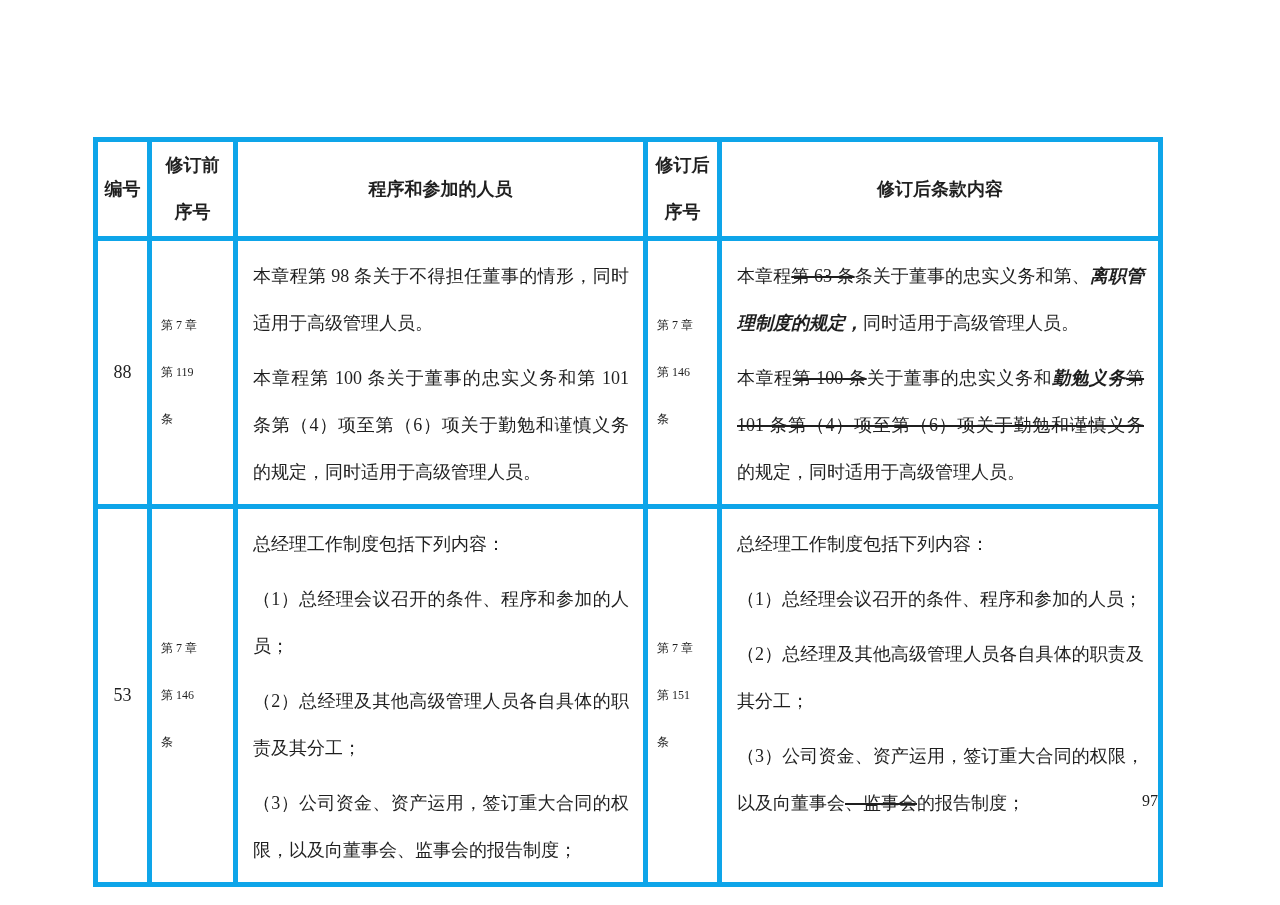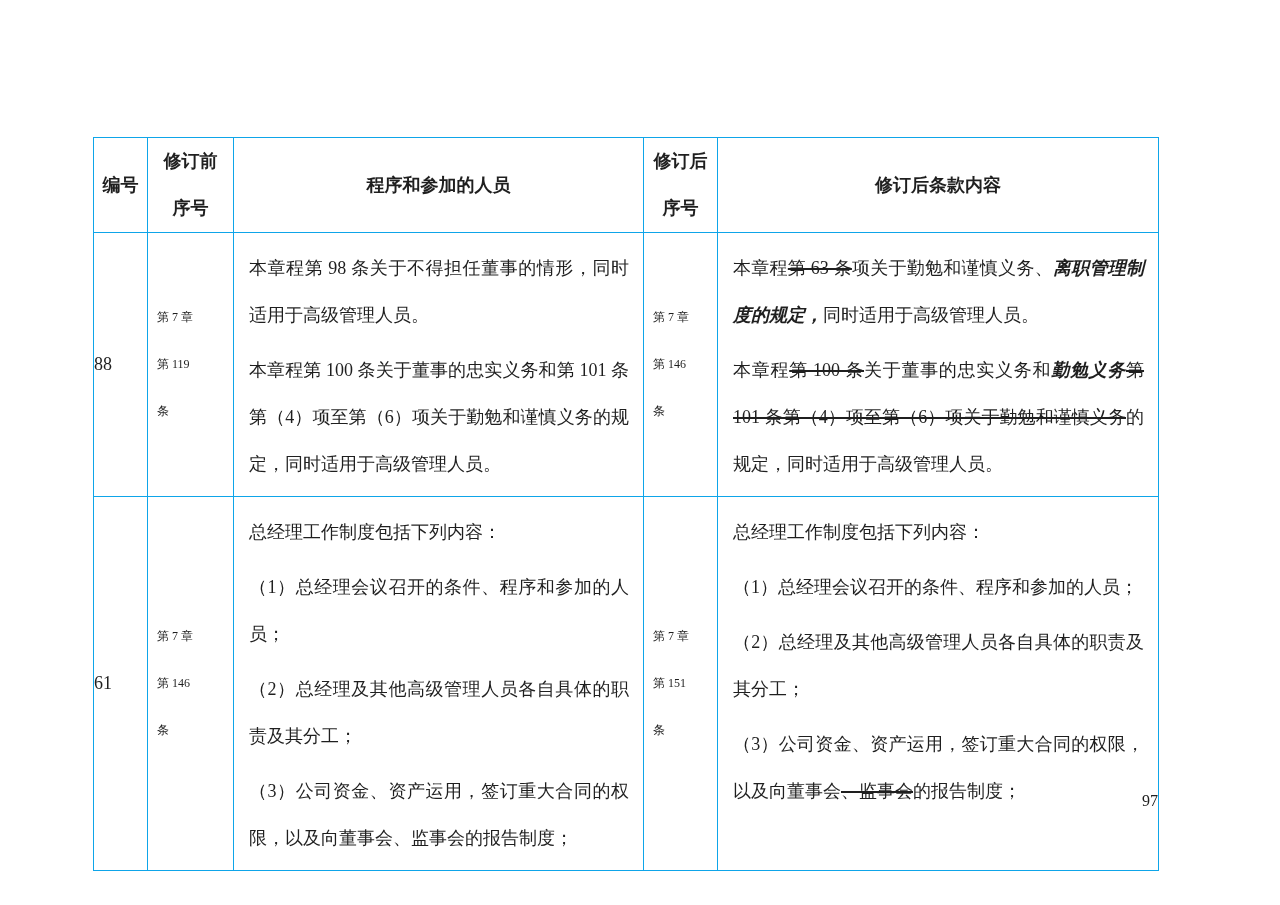--- a/index.html
+++ b/index.html
@@ -7,31 +7,31 @@
   body {
     width:1280px; height:905px; position:relative;
     font-family:"Liberation Serif","DejaVu Serif",serif;
     color:#1f1f1f;
   }
   .revision-table {
     position:absolute; left:93px; top:137px; width:1065px;
     border-collapse:collapse; table-layout:fixed;
   }
   .revision-table th, .revision-table td {
-    border:1px solid #0ea5e9; overflow:hidden;
+    border:5px solid #0ea5e9; overflow:hidden;
   }
   .revision-table th {
     font-size:18px; font-weight:bold; text-align:center;
     vertical-align:middle; line-height:46px;
   }
   tr.header-row   { height:95px; }
   tr.body-row-1   { height:238px; }
   tr.body-row-2   { height:283px; }
   td.id-cell {
-    font-size:18px; text-align:left; vertical-align:middle;
+    font-size:18px; text-align:center; vertical-align:middle;
   }
   td.no-cell { vertical-align:middle; }
   .no-block {
     font-size:12px; line-height:47px; padding-left:9px; text-align:left;
   }
   td.content-cell { vertical-align:top; }
   .content {
     padding:4px 6px 0 7px; font-size:18px; line-height:47px;
     text-align:justify; text-align-last:left;
   }
@@ -91,27 +91,27 @@
     </td>
     <td class="no-cell">
       <div class="no-block">
             <div class="line">第 7 章</div>
             <div class="line">第 146</div>
             <div class="line">条</div>
           </div>
     </td>
     <td class="content-cell">
       <div class="content">
-            <p class="para"><span class="r-n">本章程</span><span class="r-del">第 63 条</span><span class="r-n">项关于勤勉和谨慎义务、</span><span class="r-ins">离职管理制度的规定，</span><span class="r-n">同时适用于高级管理人员。</span></p>
+            <p class="para"><span class="r-n">本章程</span><span class="r-del">第 63 条</span><span class="r-n">条关于董事的忠实义务和第、</span><span class="r-ins">离职管理制度的规定，</span><span class="r-n">同时适用于高级管理人员。</span></p>
             <p class="para"><span class="r-n">本章程</span><span class="r-del">第 100 条</span><span class="r-n">关于董事的忠实义务和</span><span class="r-ins">勤勉义务</span><span class="r-del">第 101 条第（4）项至第（6）项关于勤勉和谨慎义务</span><span class="r-n">的规定，同时适用于高级管理人员。</span></p>
           </div>
     </td>
   </tr>
   <tr class="body-row-2">
-    <td class="id-cell">61</td>
+    <td class="id-cell">53</td>
     <td class="no-cell">
       <div class="no-block">
             <div class="line">第 7 章</div>
             <div class="line">第 146</div>
             <div class="line">条</div>
           </div>
     </td>
     <td class="content-cell">
       <div class="content">
             <p class="para"><span class="r-n">总经理工作制度包括下列内容：</span></p>

